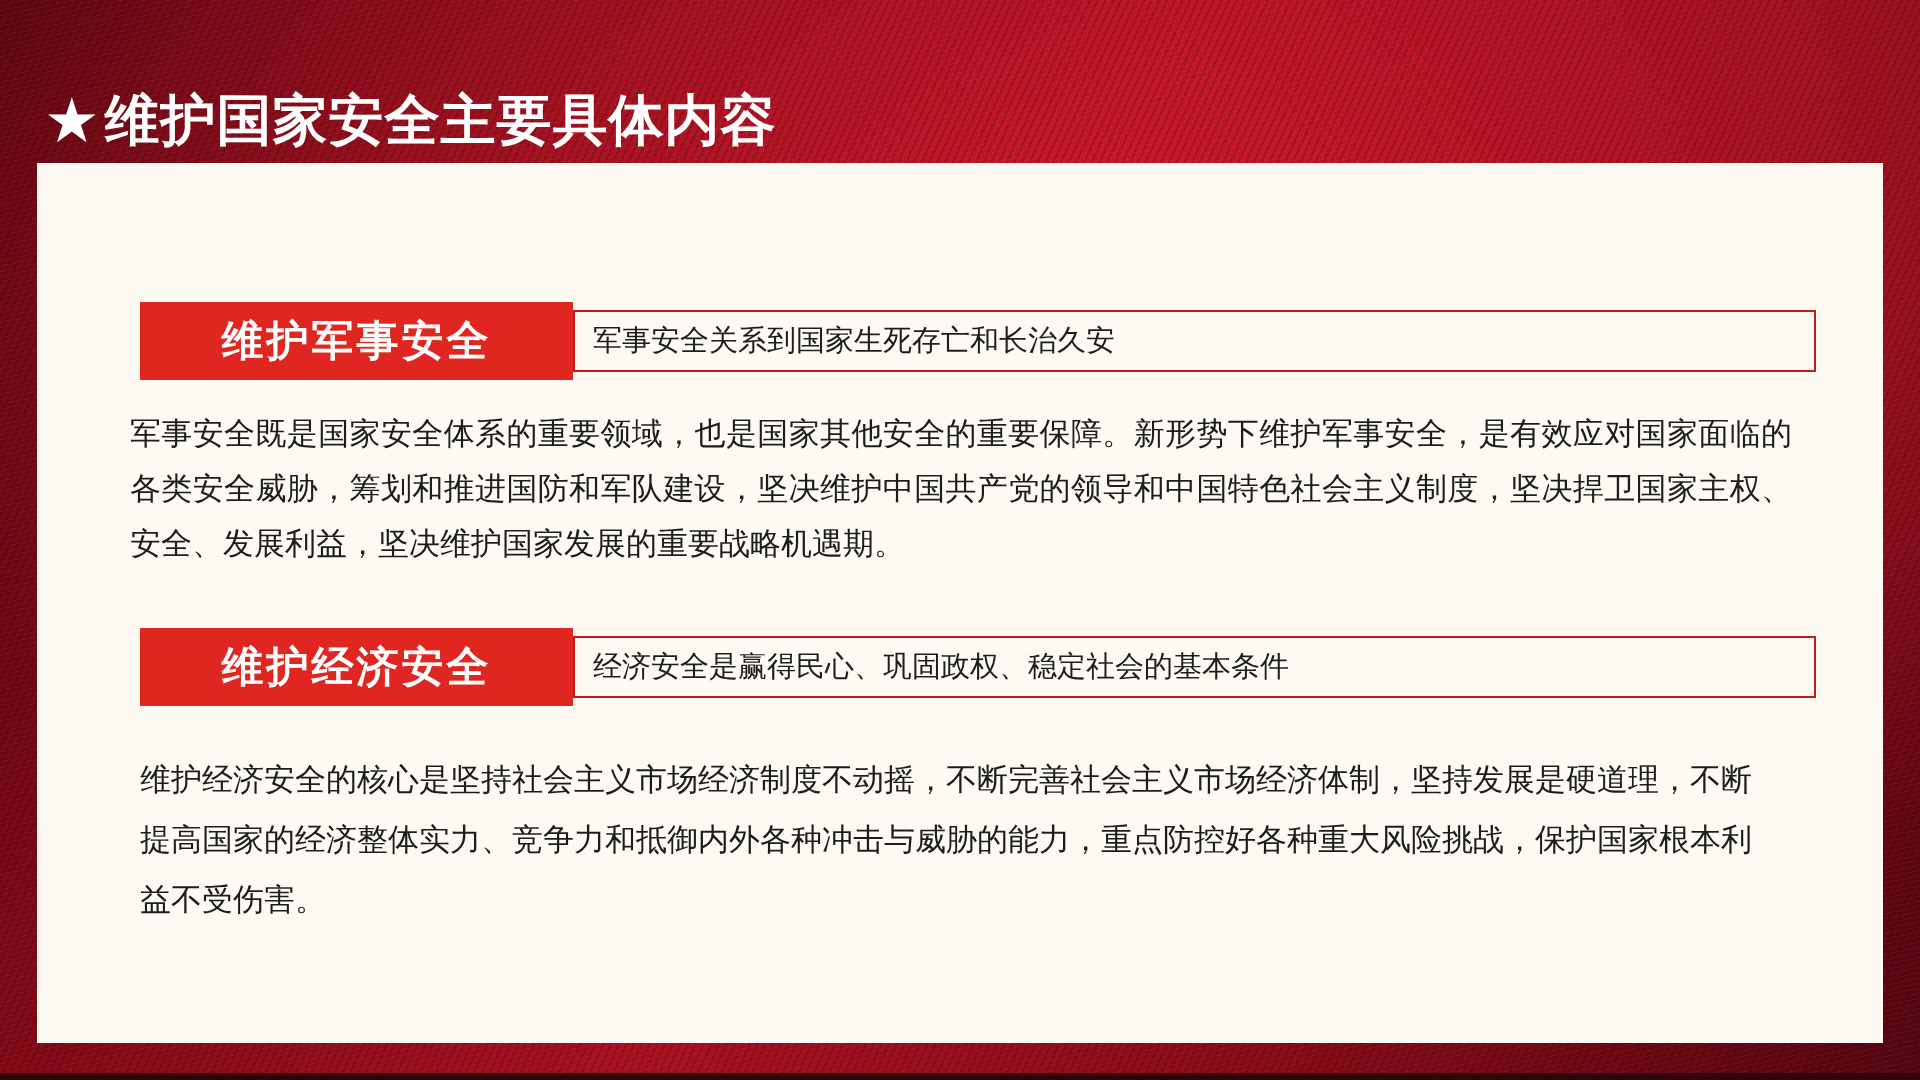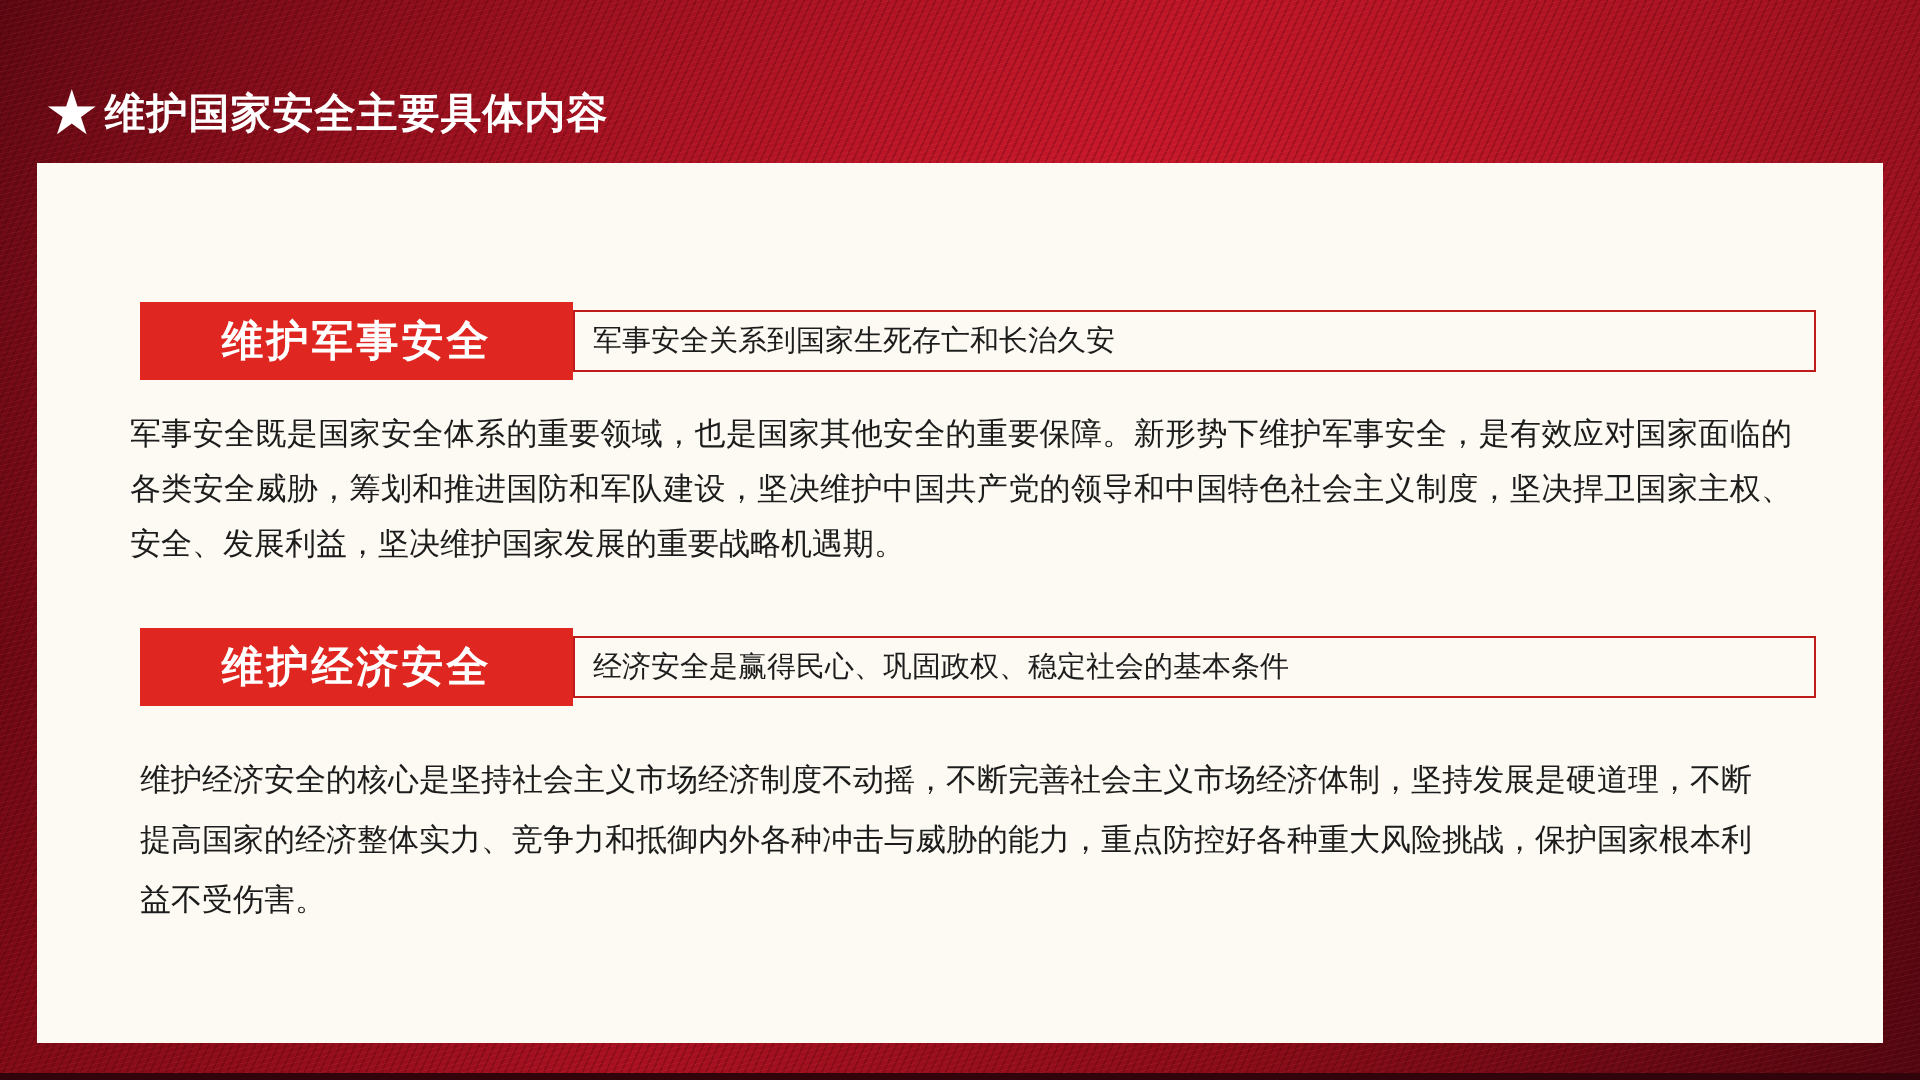--- a/index.html
+++ b/index.html
@@ -29,21 +29,21 @@
     display: flex;
     align-items: center;
     color: #ffffff;
   }
   .star-icon {
     font-size: 62px;
     line-height: 58px;
     margin-right: 5px;
   }
   .slide-title {
-    font-size: 41px;
+    font-size: 55px;
     font-weight: bold;
     letter-spacing: 1px;
   }
 
   .content-card {
     position: absolute;
     left: 37px;
     top: 163px;
     width: 1846px;
     height: 880px;

